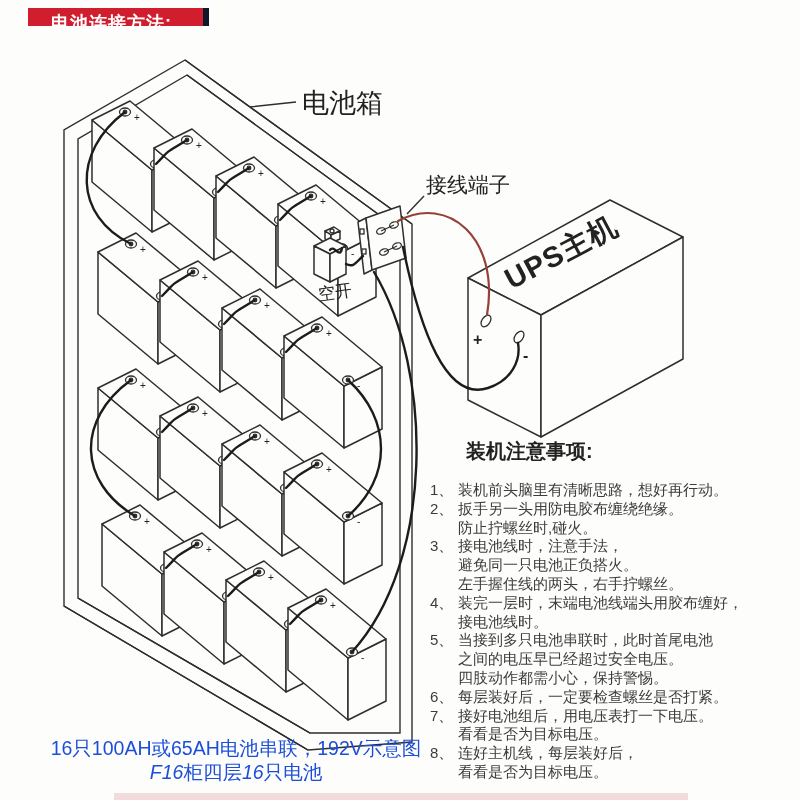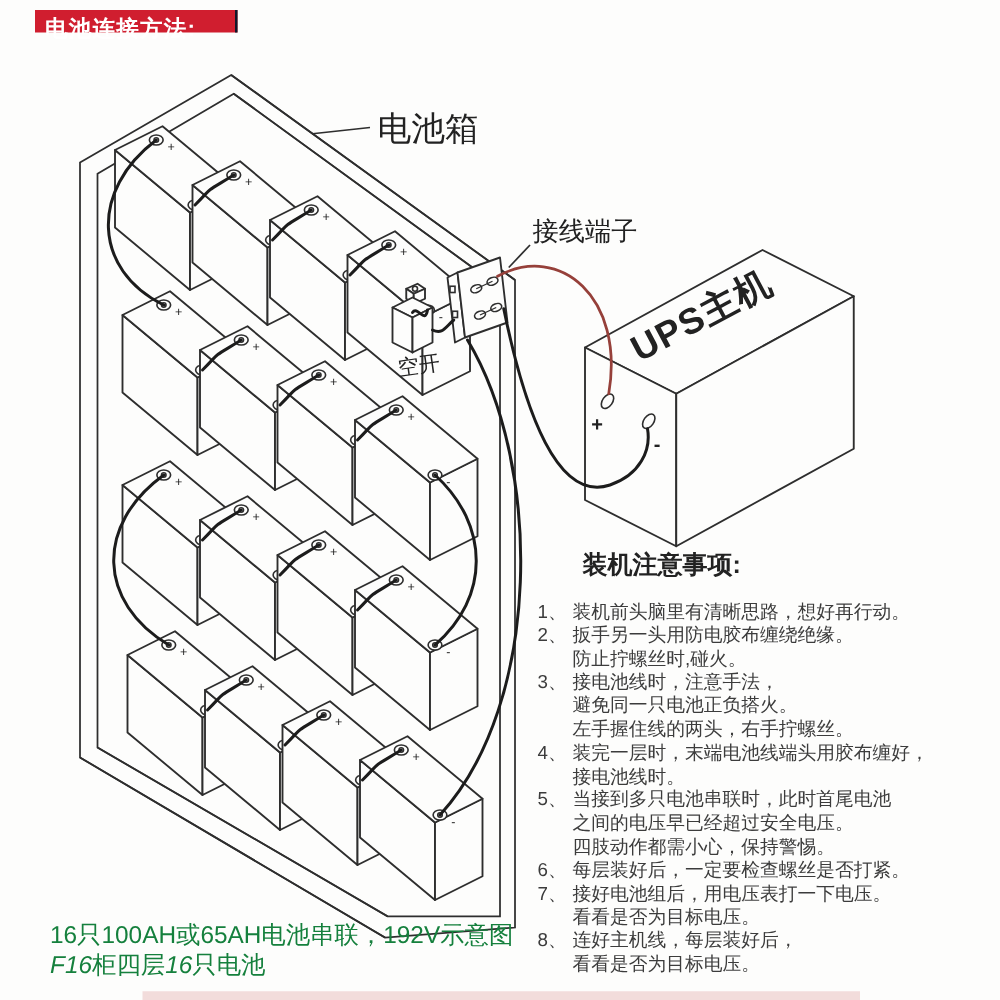--- a/index.html
+++ b/index.html
@@ -1,22 +1,22 @@
 <!DOCTYPE html>
 <html><head>
 <meta charset="utf-8">
 <style>
   html,body{margin:0;padding:0;background:#ffffff;}
   .stage{position:relative;width:800px;height:800px;background:#fdfdfc;overflow:hidden;
          font-family:"Liberation Sans",sans-serif;}
   
   .banner{position:absolute;left:28px;top:8px;width:152px;height:18px;
           background:var(--banner,#d01e2f);color:#fff;font-weight:bold;font-size:18px;
-          line-height:30px;padding-left:8px;letter-spacing:1px;
-          border-right:2px solid #0f172a;}
+          line-height:30px;padding-left:23px;letter-spacing:1px;
+          border-right:6px solid #0f172a;}
   
   #diagram{position:absolute;left:0;top:0;}
   #diagram .frame{fill:none;stroke:var(--line,#2e2e2e);stroke-width:1.4;}
   #diagram .face{fill:#fdfdfc;stroke:var(--line,#2e2e2e);stroke-width:1.5;stroke-linejoin:round;}
   #diagram .wire{fill:none;stroke:var(--wireB,#1c1c1c);stroke-width:2.4;stroke-linecap:round;}
   #diagram .wire-red{fill:none;stroke:var(--wireR,#96403a);stroke-width:2.2;stroke-linecap:round;}
   #diagram .thin{fill:none;stroke:var(--line,#2e2e2e);stroke-width:1.1;}
   #diagram .hole{fill:#fdfdfc;stroke:var(--line,#2e2e2e);stroke-width:1.3;}
   #diagram text{fill:#222;}
   .lbl-lg{font-size:27px;}
@@ -25,22 +25,22 @@
   .ups-lbl{font-size:29px;font-weight:bold;letter-spacing:1px;}
   .sign{font-size:16px;font-weight:bold;}
   .tmark{font-size:10px;fill:#333;}
   
   .notes{position:absolute;left:406px;top:438px;width:390px;color:#3c3c3c;margin-left:24px;}
   .notes-heading{font-size:20px;font-weight:bold;color:#222;margin:0 0 16px 36px;}
   .note{font-size:15px;line-height:18.8px;}
   .note .num{display:inline-block;width:28px;}
   .note .cont{padding-left:28px;}
   
-  .caption{position:absolute;left:40px;top:736px;width:392px;text-align:left;
-           color:#15803d;font-size:19.5px;line-height:24px;}
+  .caption{position:absolute;left:40px;top:736px;width:392px;text-align:center;
+           color:#1d4ed8;font-size:19.5px;line-height:24px;}
   .caption .it{font-style:italic;}
   
   .strip{position:absolute;left:114px;top:793px;width:574px;height:7px;
          background:var(--strip,#f2dcdb);}
 </style>
 </head>
 <body>
 
 <div class="stage" style="--banner: #d01e2f; --line: #2e2e2e; --wireB: #1c1c1c; --wireR: #96403a; --strip: #f2dcdb;">
 

